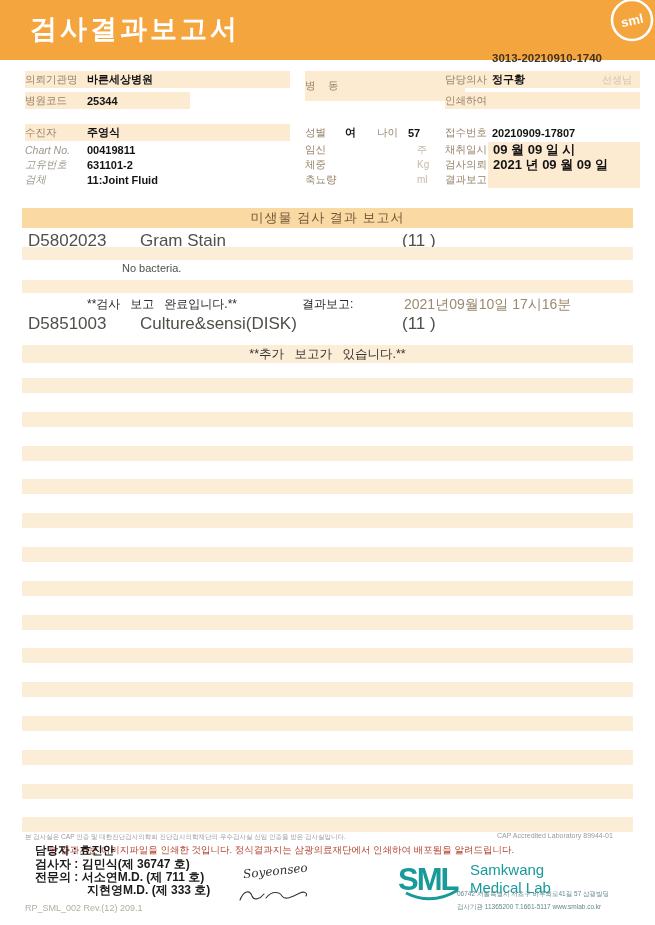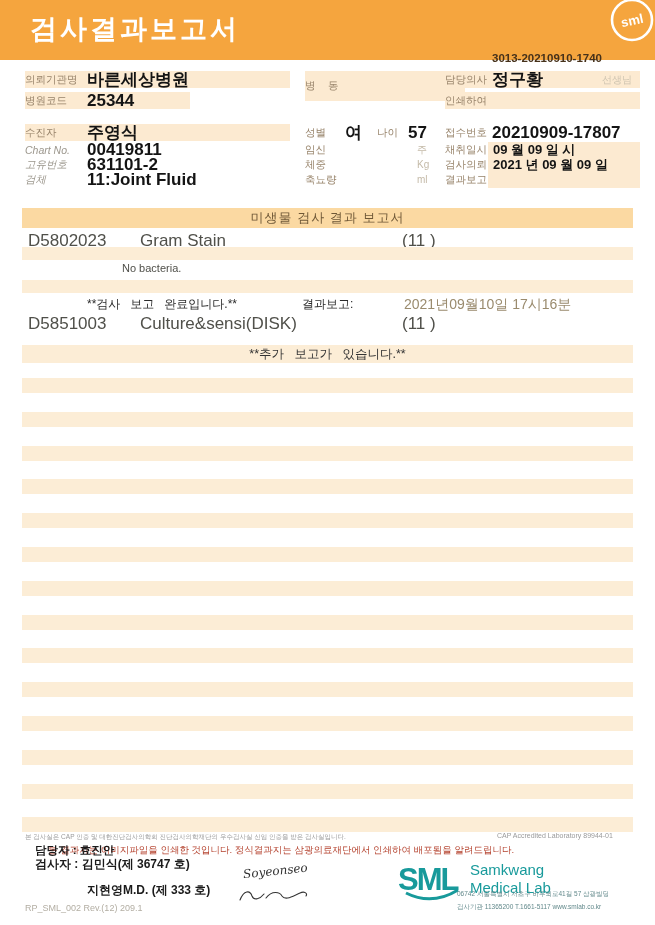--- a/index.html
+++ b/index.html
@@ -12,21 +12,21 @@
              color:#ffffff;letter-spacing:3px;white-space:pre;}
   .hdr-codes{position:absolute;left:492px;top:23px;font-size:11.5px;font-weight:bold;
              color:#46311a;line-height:14px;white-space:pre;}
   .hdr-logo{position:absolute;left:605px;top:-6px;}
 
   
   .cream{background:#FCEAD1;}
   .irow{position:absolute;display:flex;align-items:center;}
   .irow .lbl{font-size:10.5px;color:#97836a;white-space:pre;flex:none;}
   .irow .lbl.gray{color:#9b968c;font-style:italic;}
-  .irow .val{font-size:17px;font-weight:bold;color:#141414;white-space:pre;}
+  .irow .val{font-size:11px;font-weight:bold;color:#141414;white-space:pre;}
   .irow .unit{position:absolute;left:112px;font-size:10px;color:#c4baa8;}
   .irow .suffix{position:absolute;left:157px;font-size:10px;color:#cfc5b1;}
   .w62{width:62px;} .w45{width:45px;} .w40{width:40px;} .w31{width:31px;}
   .w47{width:47px;} .w32{width:32px;}
   .valbox{position:absolute;left:43px;right:0;top:0;bottom:0;background:#FCEAD1;
           display:flex;align-items:center;padding-left:5px;}
   .valbox .val{font-size:13px;font-weight:bold;color:#141414;white-space:pre;}
 
   
   .theader{position:absolute;left:22px;top:208px;width:611px;height:20px;background:#FBD9A2;
@@ -187,20 +187,21 @@
 
   <div class="addrow">**추가   보고가   있습니다.**</div>
 
   <div class="stripes"></div>
 
   <div class="f-acc">본 검사실은 CAP 인증 및 대한진단검사의학회 진단검사의학재단의 우수검사실 신임 인증을 받은 검사실입니다.</div>
   <div class="f-cap">CAP Accredited Laboratory 89944-01</div>
   <div class="f-disc">본 결과지는 이미지파일을 인쇄한 것입니다. 정식결과지는 삼광의료재단에서 인쇄하여 배포됨을 알려드립니다.</div>
   <div class="f-mgr">담당자 : 효진안</div>
   <div class="f-exam">검사자 : 김민식(제 36747 호)</div>
+  <div class="f-sp1">전문의 : 서소연M.D. (제 711 호)</div>
   <div class="f-sp2">지현영M.D. (제 333 호)</div>
 
   <div class="f-sig1">Soyeonseo</div>
   <svg class="f-sig2" width="80" height="24" viewBox="0 0 80 24">
     <path d="M4 16 C8 6 14 6 16 12 C18 17 24 15 28 10 M30 14 C36 6 44 8 46 12 C49 17 58 12 64 9 C68 7 72 9 70 12" stroke="#333" stroke-width="1.1" fill="none" stroke-linecap="round"></path>
   </svg>
 
   <svg class="f-logo" width="215" height="48" viewBox="0 0 215 48">
     <text x="2" y="32" font-size="31" font-weight="bold" fill="#189A9B" letter-spacing="-2">SML</text>
     <path d="M10 35 Q36 48 62 32" stroke="#189A9B" stroke-width="3" fill="none"></path>

